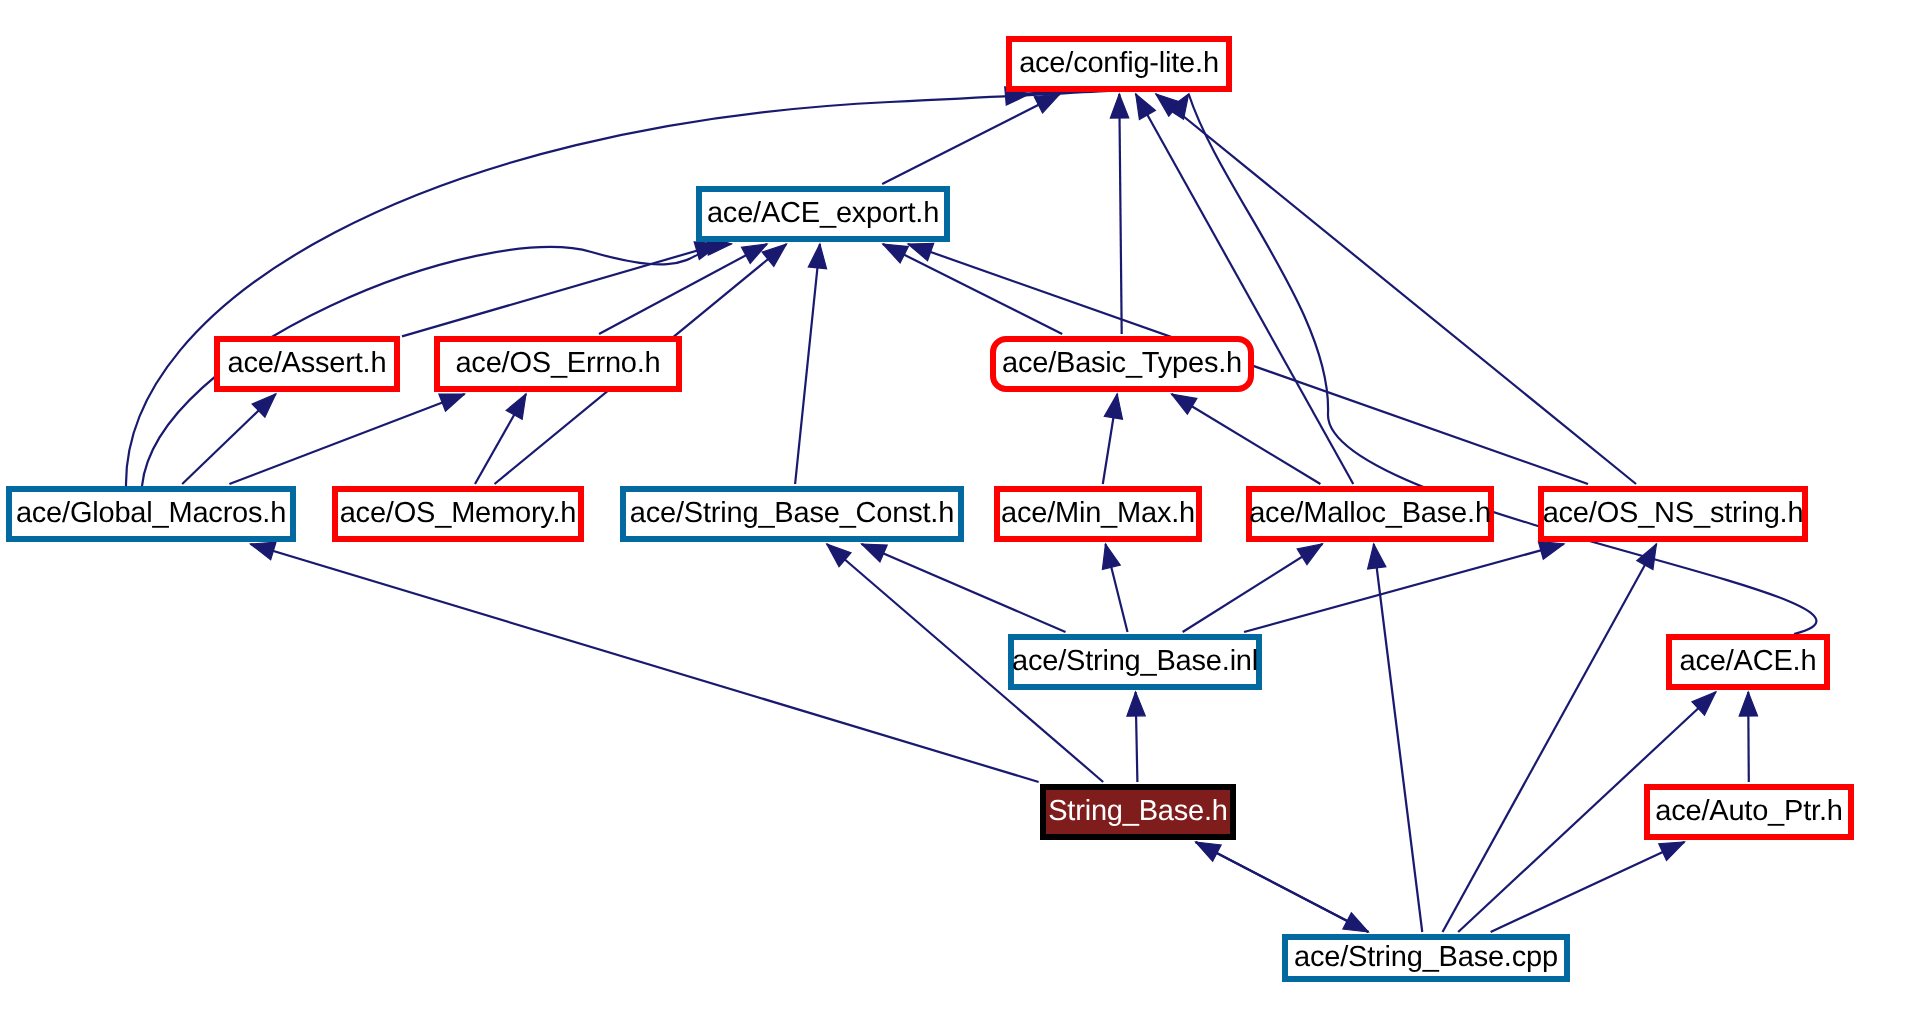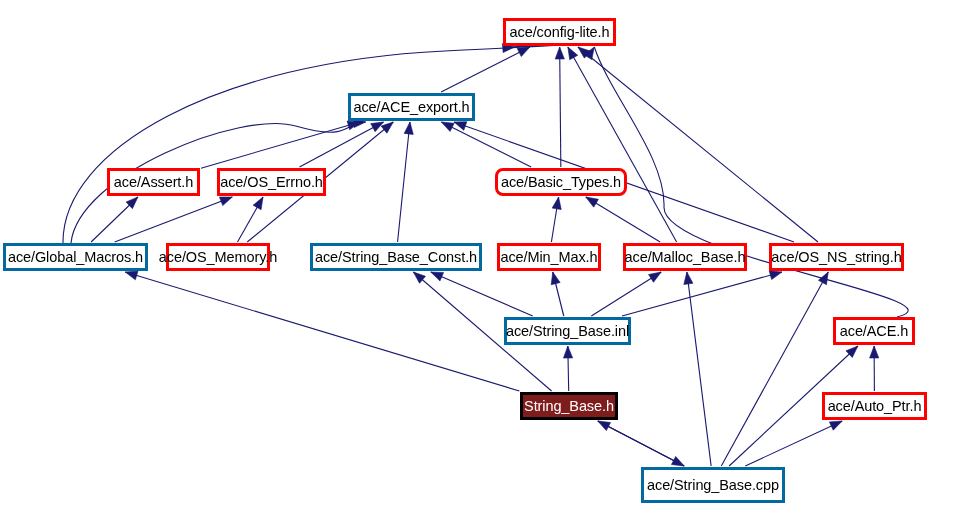--- a/index.html
+++ b/index.html
@@ -136,30 +136,30 @@
   <div id="node-layer">
       <div class="node-box red" style="left: 503px; top: 18px; width: 113px; height: 28px;">
         <span class="node-label">ace/config-lite.h</span>
       </div>
       <div class="node-box" style="left: 348px; top: 93px; width: 127px; height: 28px;">
         <span class="node-label">ace/ACE_export.h</span>
       </div>
       <div class="node-box red" style="left: 107px; top: 168px; width: 93px; height: 28px;">
         <span class="node-label">ace/Assert.h</span>
       </div>
-      <div class="node-box red" style="left: 217px; top: 168px; width: 109px; height: 28px;">
+      <div class="node-box red" style="left: 217px; top: 168px; width: 124px; height: 28px;">
         <span class="node-label">ace/OS_Errno.h</span>
       </div>
       <div class="node-box red" style="left: 495px; top: 168px; width: 132px; height: 28px; border-radius: 8px;">
         <span class="node-label">ace/Basic_Types.h</span>
       </div>
       <div class="node-box" style="left: 3px; top: 243px; width: 145px; height: 28px;">
         <span class="node-label">ace/Global_Macros.h</span>
       </div>
-      <div class="node-box red" style="left: 166px; top: 243px; width: 104px; height: 28px;">
+      <div class="node-box red" style="left: 166px; top: 243px; width: 126px; height: 28px;">
         <span class="node-label">ace/OS_Memory.h</span>
       </div>
       <div class="node-box" style="left: 310px; top: 243px; width: 172px; height: 28px;">
         <span class="node-label">ace/String_Base_Const.h</span>
       </div>
       <div class="node-box red" style="left: 497px; top: 243px; width: 104px; height: 28px;">
         <span class="node-label">ace/Min_Max.h</span>
       </div>
       <div class="node-box red" style="left: 623px; top: 243px; width: 124px; height: 28px;">
         <span class="node-label">ace/Malloc_Base.h</span>
@@ -172,17 +172,17 @@
       </div>
       <div class="node-box red" style="left: 833px; top: 317px; width: 82px; height: 28px;">
         <span class="node-label">ace/ACE.h</span>
       </div>
       <div class="node-box focus" style="left: 520px; top: 392px; width: 98px; height: 28px;">
         <span class="node-label">String_Base.h</span>
       </div>
       <div class="node-box red" style="left: 822px; top: 392px; width: 105px; height: 28px;">
         <span class="node-label">ace/Auto_Ptr.h</span>
       </div>
-      <div class="node-box" style="left: 641px; top: 467px; width: 144px; height: 36px;">
+      <div class="node-box" style="left: 641px; top: 467px; width: 144px; height: 24px;">
         <span class="node-label">ace/String_Base.cpp</span>
       </div>
     </div>
 </div>
 
 </body></html>

